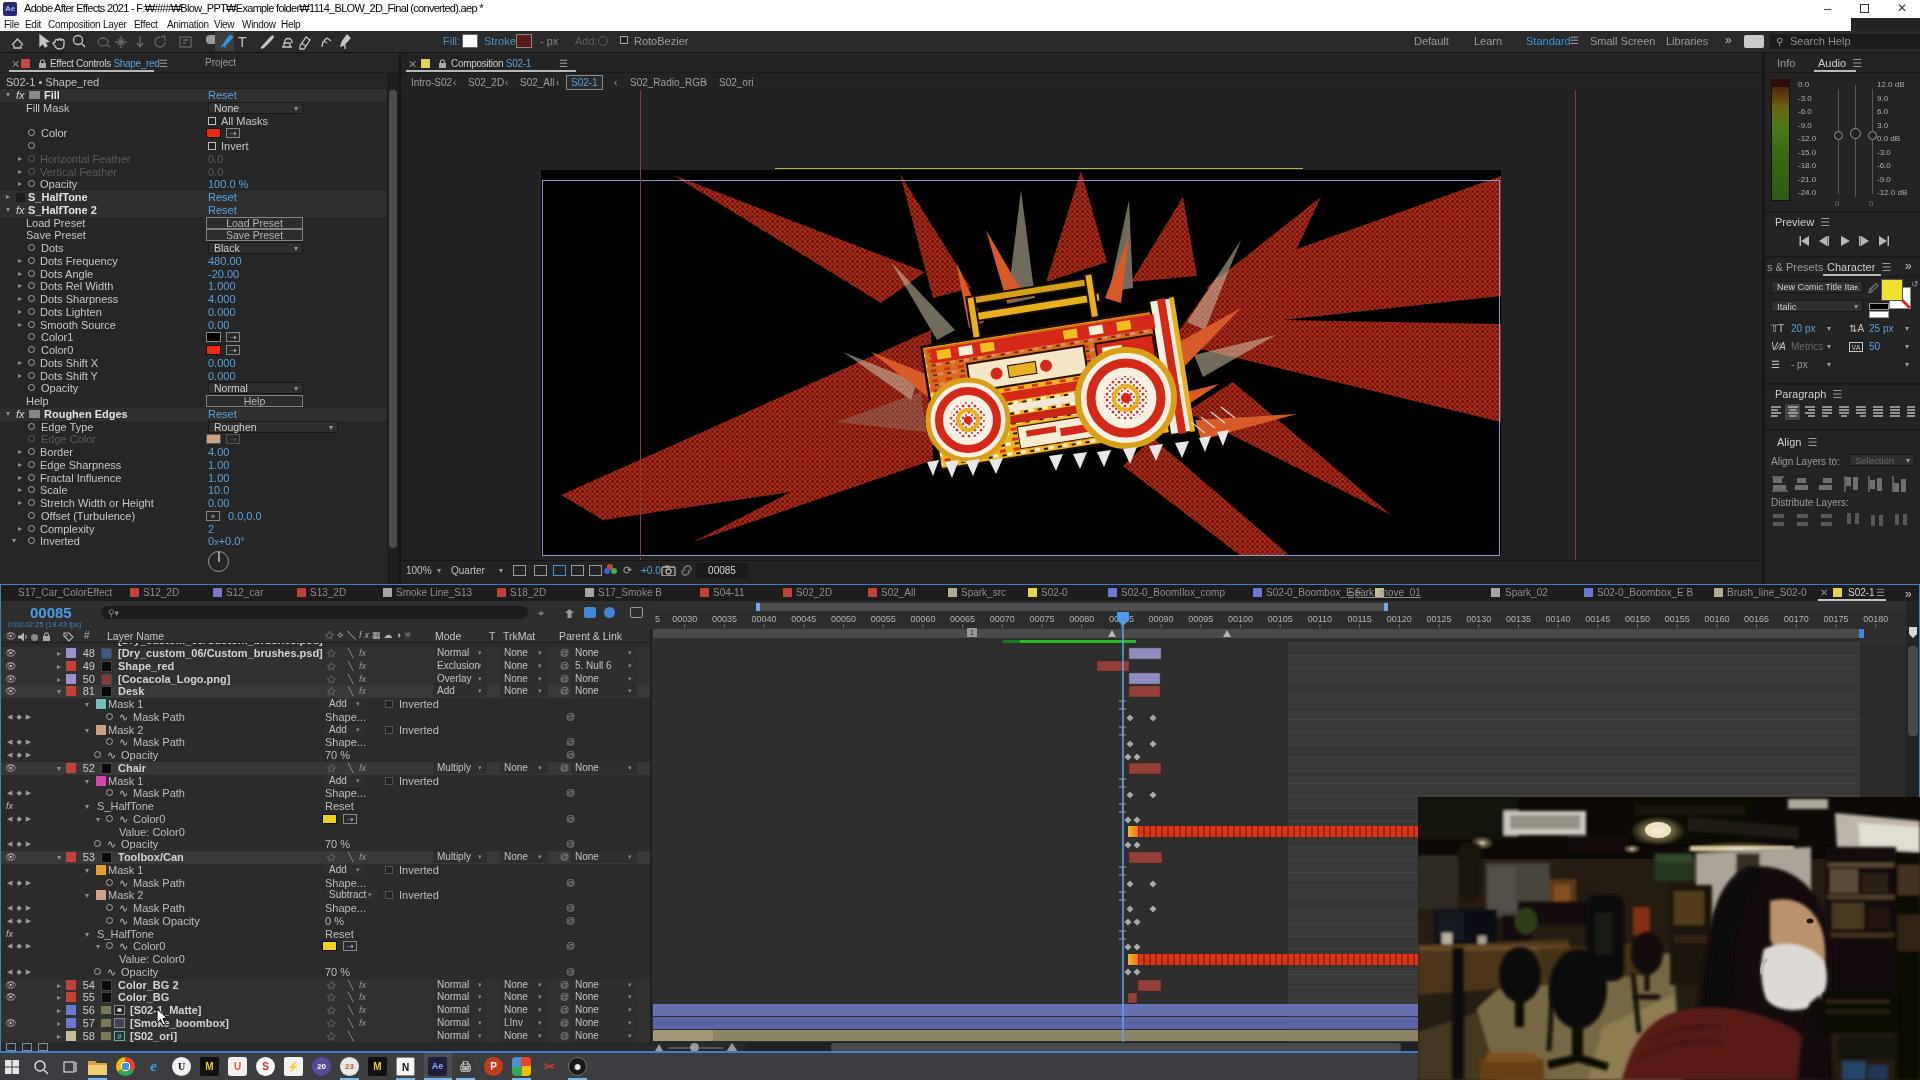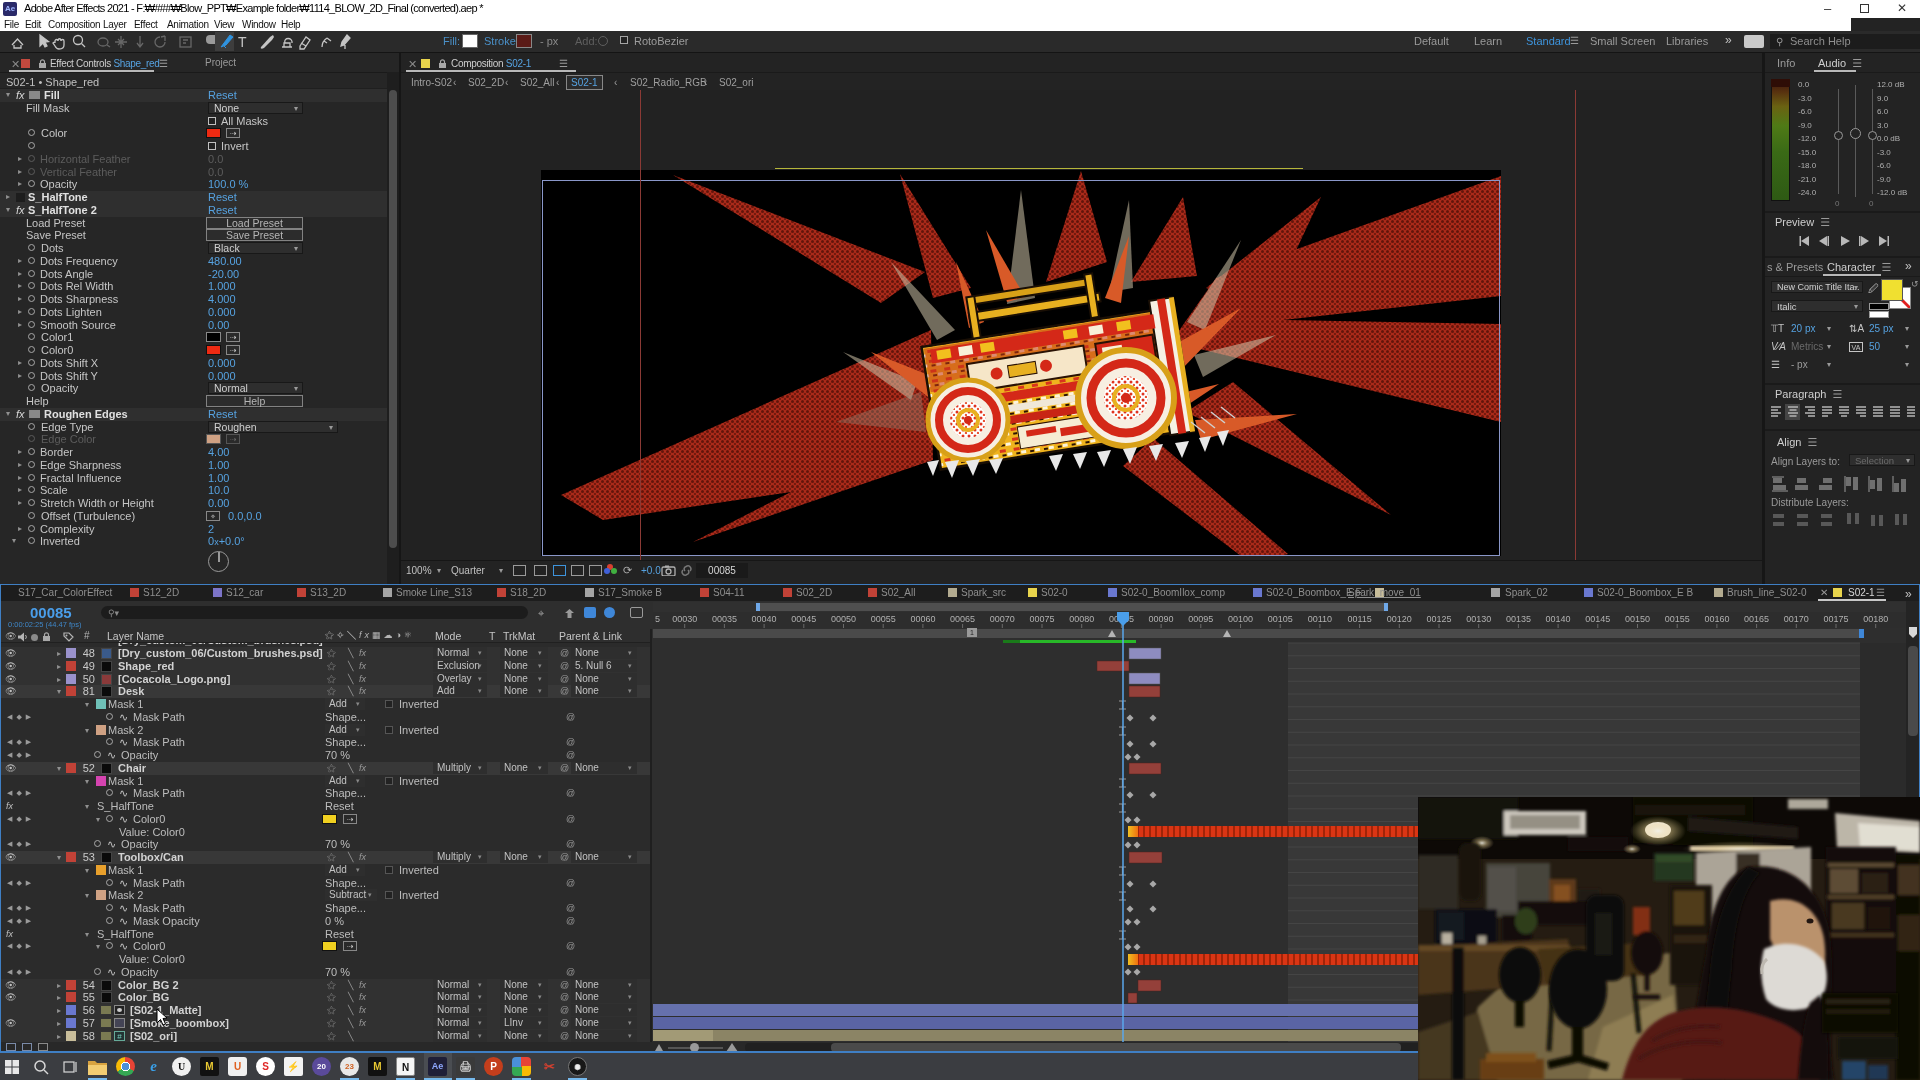--- a/index.html
+++ b/index.html
@@ -695,21 +695,21 @@
       <div class="ttab" style="left:1727px;">Brush_line_S02-0</div>
     <div class="ttab" style="left:1820px;color:#9a9a9a;">✕</div>
     <div class="tsq" style="left:1833px;background:#e8d44c;"></div>
       <div class="ttab" style="left:1848px;color:#d5d5d5;">S02-1</div>
     <div class="ttab" style="left:1876px;">☰</div>
     <div class="a" style="left:1818px;top:15px;width:68px;height:2px;background:#c8c8c8;"></div>
     <div class="ttab" style="left:1905px;font-size:12px;color:#c0c0c0;">»</div>
 
     <div class="a" style="left:0;top:17px;width:652px;height:28px;background:#2e2e2e;"></div>
     <div class="a tx" style="left:30px;top:20px;font-size:15px;font-weight:bold;color:#4a9eea;">00085</div>
-    <div class="a tx" style="left:8px;top:36px;font-size:7.5px;color:#3f87c8;">0:00:02:25 (44.47 fps)</div>
+    <div class="a tx" style="left:8px;top:36px;font-size:7.5px;color:#3f87c8;">0:00:02:25 (19.43 fps)</div>
     <div class="a" style="left:101px;top:22px;width:427px;height:13px;background:#1c1c1c;border-radius:7px;"></div>
     <div class="a tx" style="left:108px;top:24px;font-size:9px;color:#8a8a8a;">⚲▾</div>
     <div class="a tx" style="left:538px;top:23px;font-size:11px;color:#9a9a9a;">⌖</div>
     <svg class="a" style="left:563px;top:24px;" width="13" height="11" viewBox="0 0 13 11">
         <path d="M6.5 1 L11 5 H8.5 V10 H4.5 V5 H2 Z" fill="#9a9a9a"></path>
       </svg>
     <div class="a" style="left:584px;top:23px;width:12px;height:11px;background:#3f87d8;border-radius:2px;"></div>
     <div class="a" style="left:604px;top:23px;width:11px;height:11px;background:#3f87d8;border-radius:50%;"></div>
     <div class="a" style="left:630px;top:23px;width:13px;height:11px;border:1px solid #9a9a9a;border-radius:2px;"></div>
 

